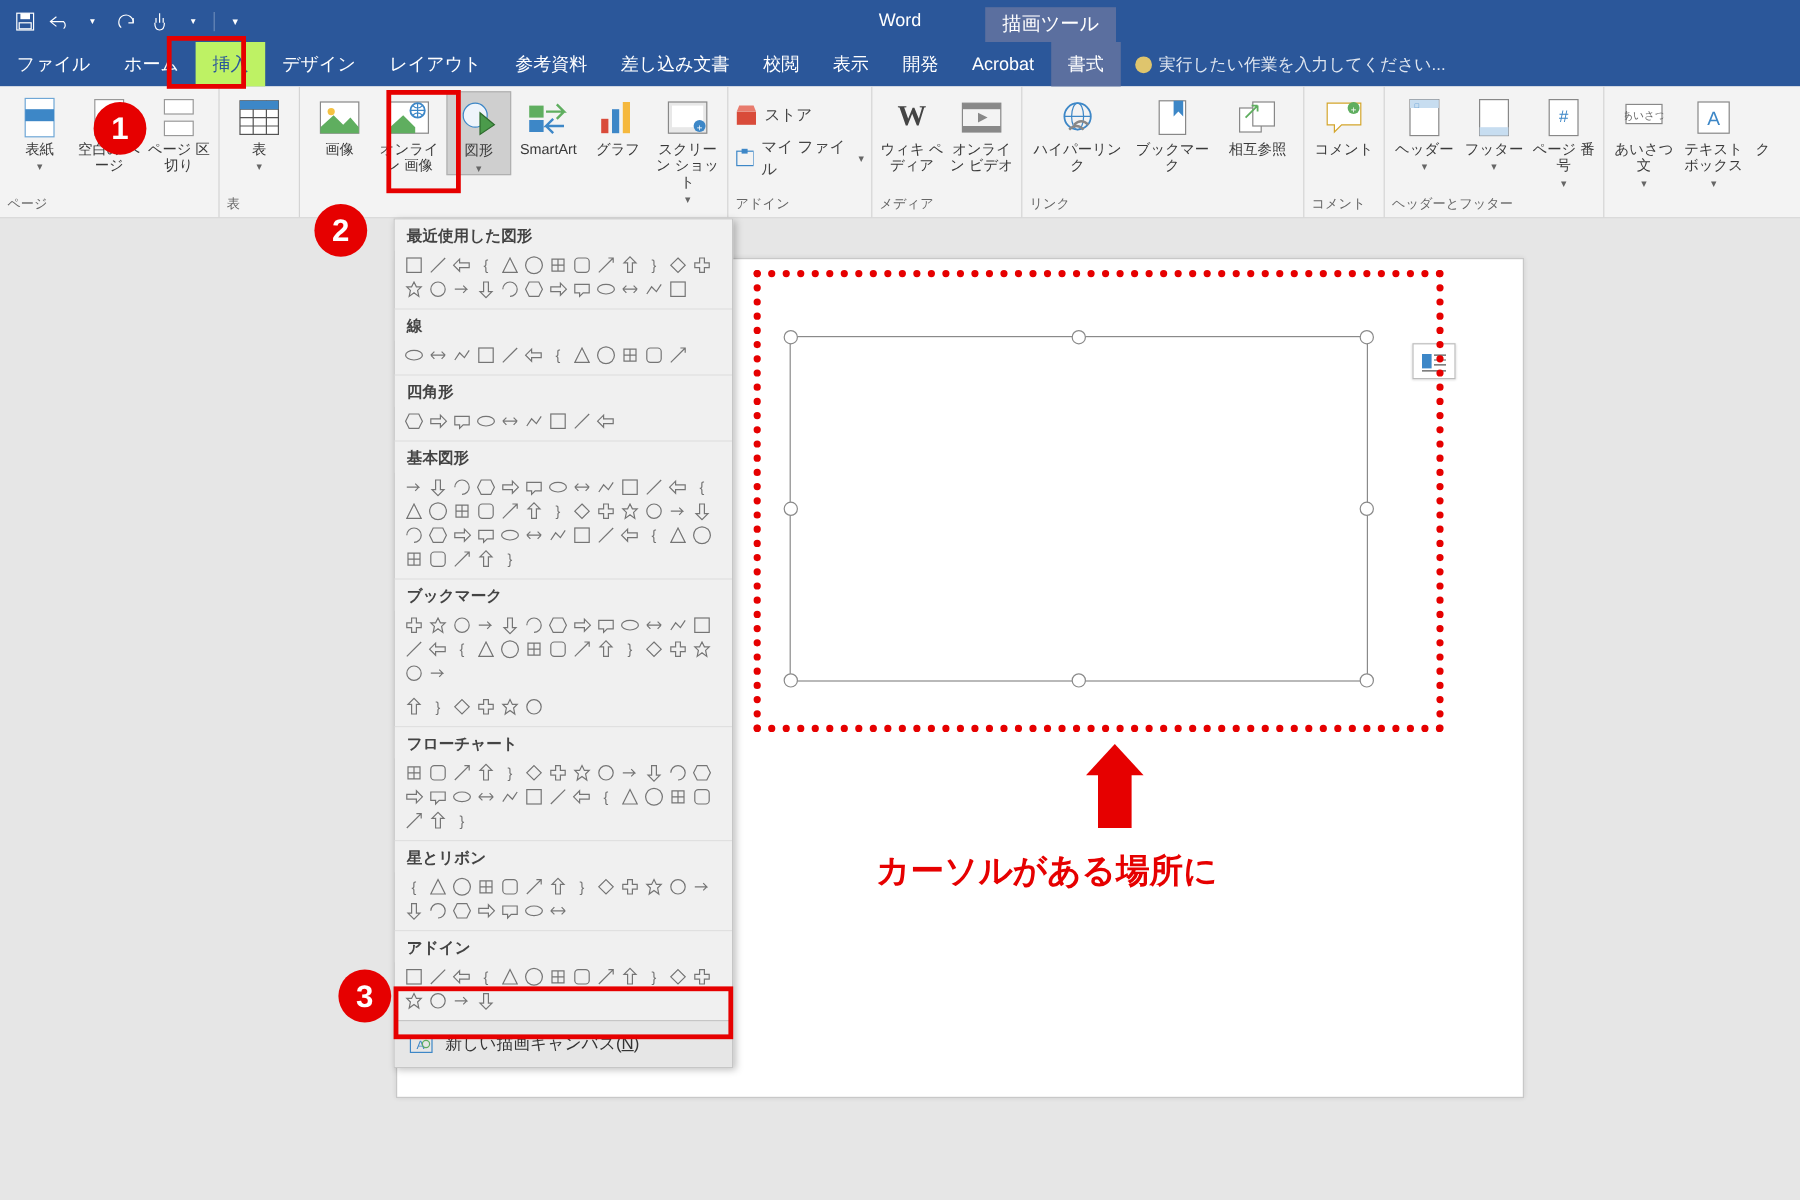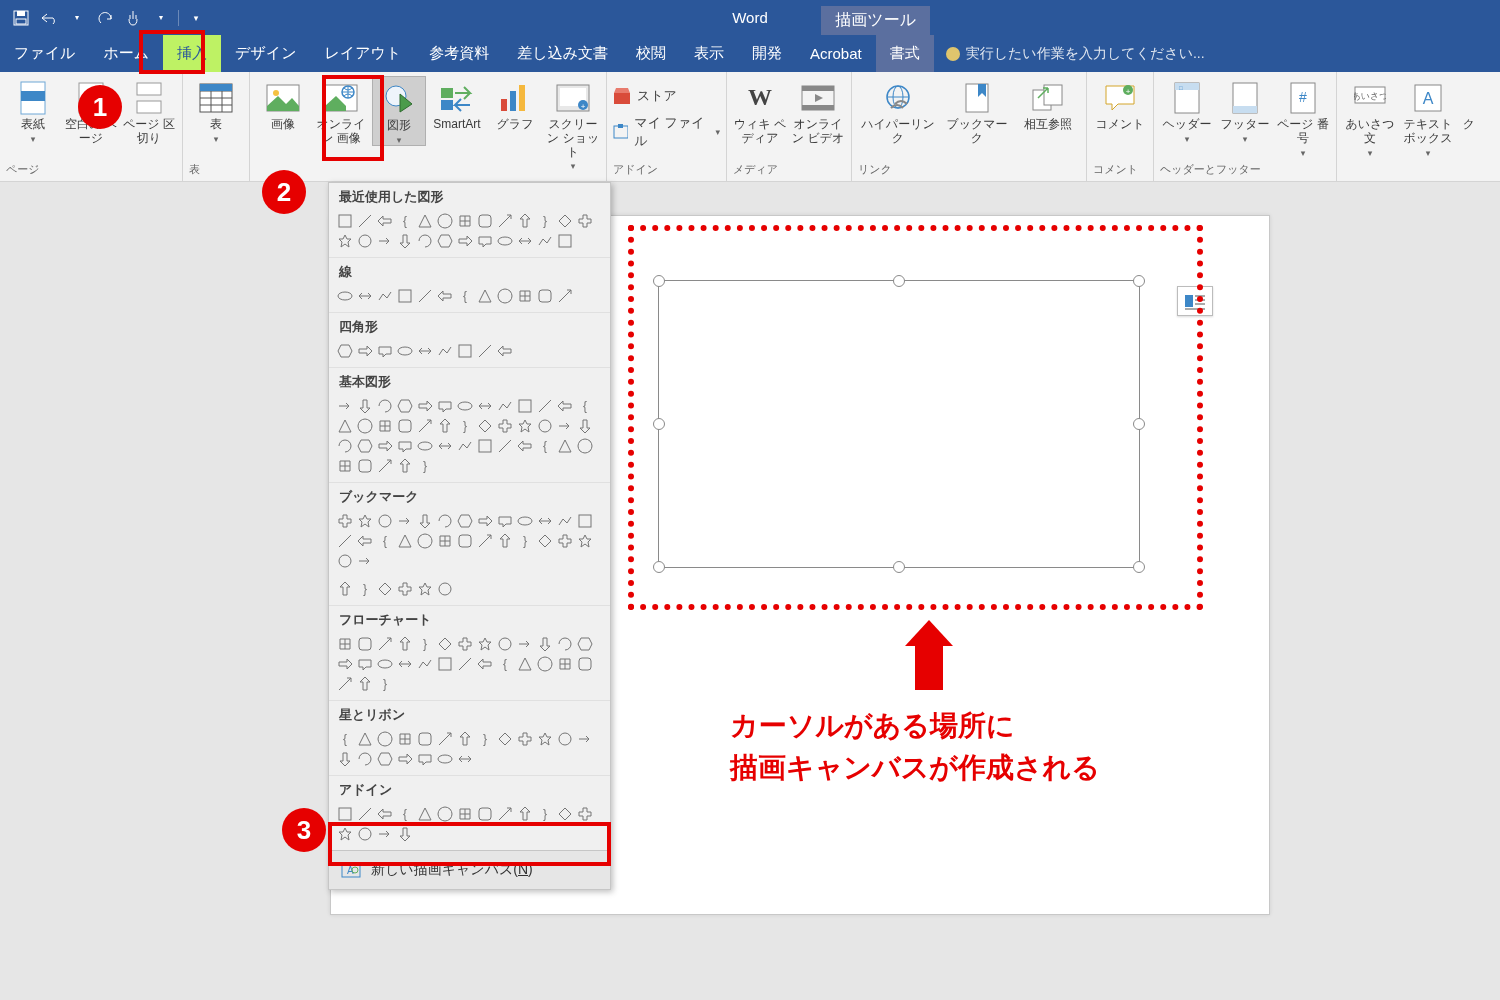--- a/index.html
+++ b/index.html
@@ -1429,14 +1429,13 @@
 <div class="redbox" style="left:322px; top:75px; width:62px; height:86px;"></div>
 <div class="redbox" style="left:328px; top:822px; width:283px; height:44px;"></div>
 
 <div class="callout" style="left:78px; top:85px;">1</div>
 <div class="callout" style="left:262px; top:170px;">2</div>
 <div class="callout" style="left:282px; top:808px;">3</div>
 
 <div class="arrow-up" style="left:905px; top:620px;"></div>
 <div class="note" style="left:730px; top:705px;">
   <div>カーソルがある場所に</div>
-  <div>描画キャンバスが作成される</div>
 </div>
 
 </body></html>

